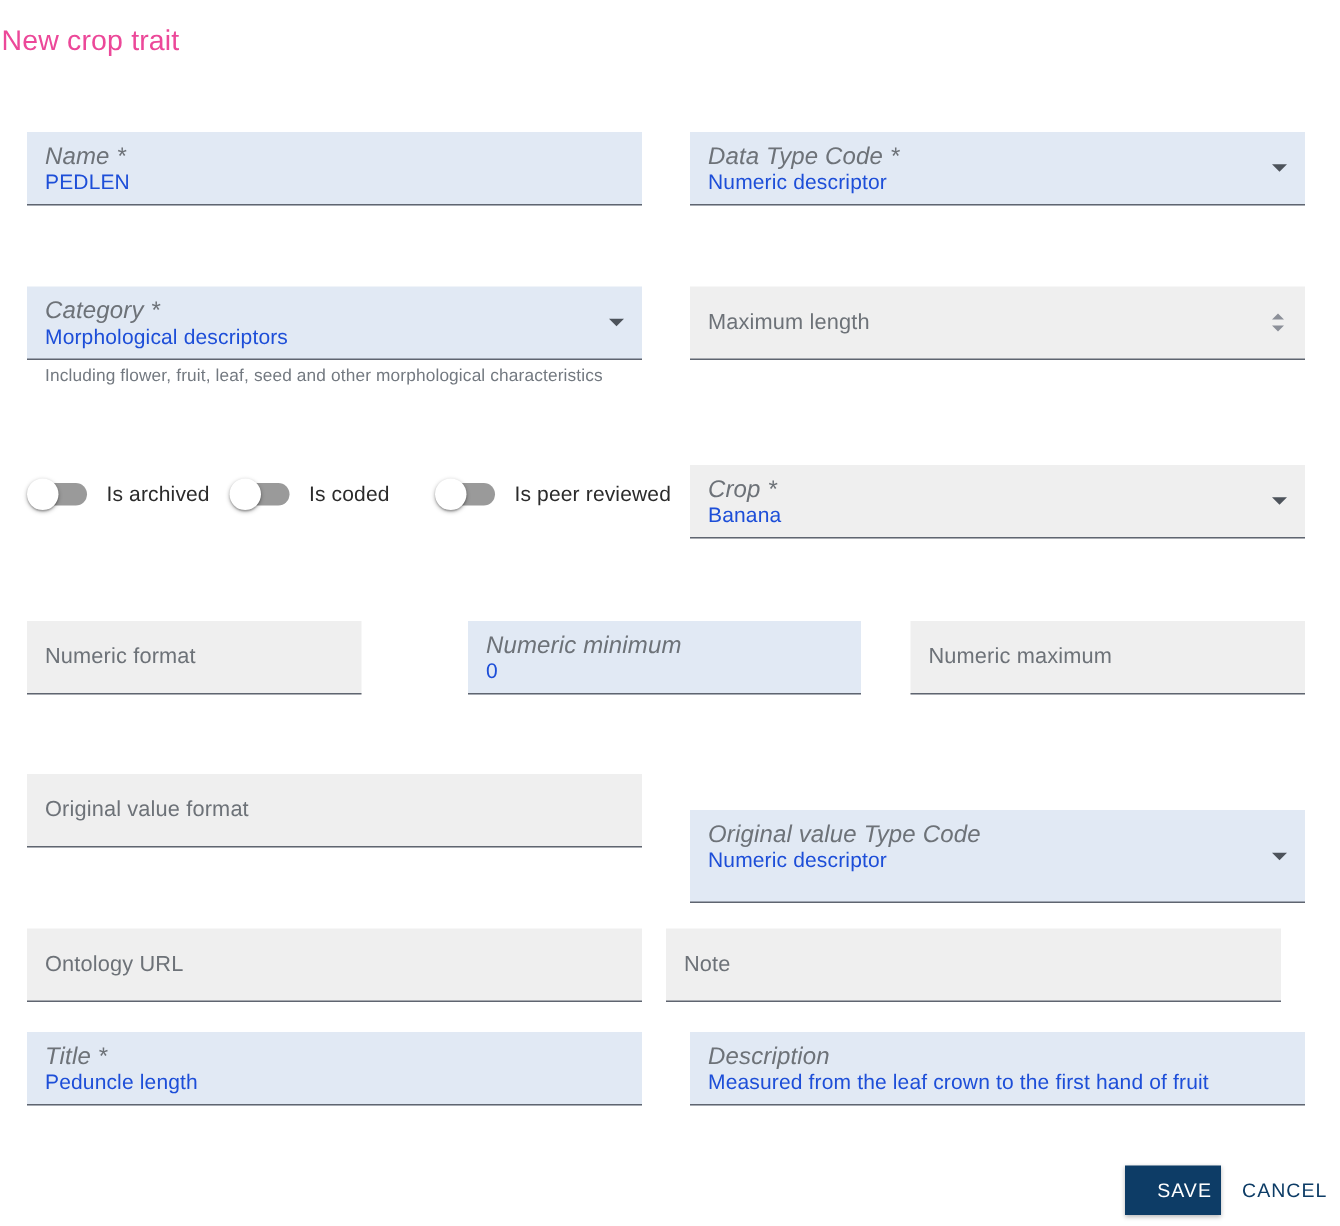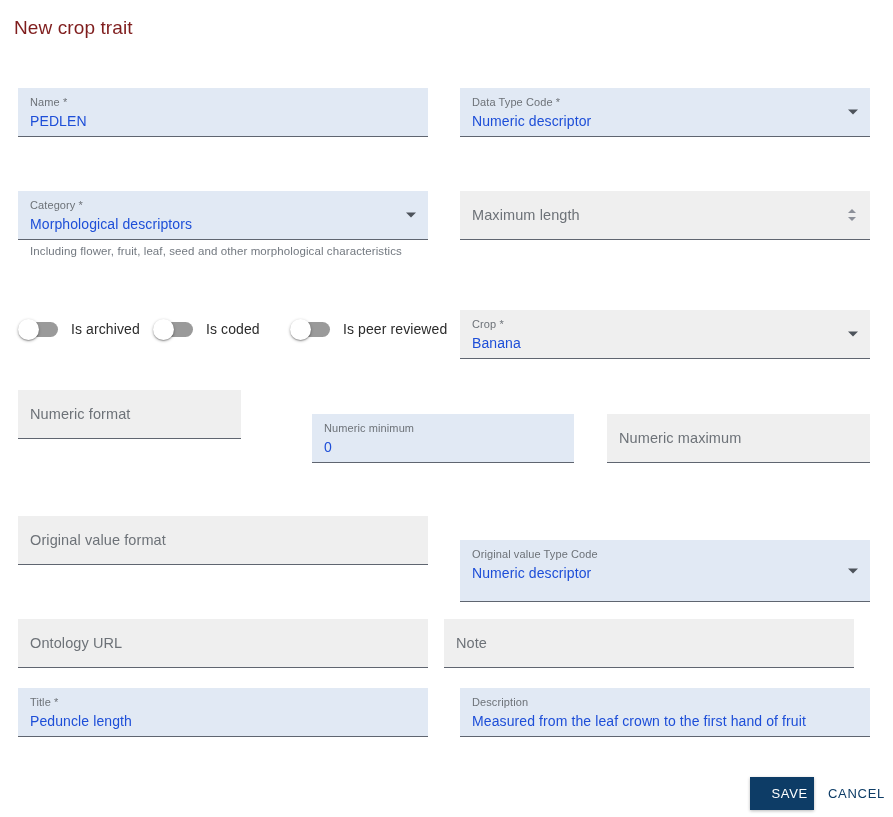--- a/index.html
+++ b/index.html
@@ -13,45 +13,46 @@
     font-family: "Liberation Sans", sans-serif;
     color: #1f1f1f;
     position: relative;
     overflow: hidden;
   }
 
   .page { position: relative; width: 893px; height: 817px; }
 
   .page-title {
     position: absolute;
-    left: 14px;
+    left: 1px;
     top: 17px;
     font-size: 19px;
-    color: #7f1d1d;
+    color: #ec4899;
     letter-spacing: .1px;
   }
 
   
   .field {
     position: absolute;
     box-sizing: border-box;
     background: #efefef;
     border-bottom: 1px solid #5f6570;
     padding: 0;
   }
   .field.filled { background: #e1e9f4; }
 
   .field .lbl {
     position: absolute;
     left: 12px;
     top: 8px;
-    font-size: 11px;
+    font-size: 16px;
     color: #6d7278;
     letter-spacing: .1px;
     white-space: nowrap;
+    font-style: italic;
   }
   .field .val {
     position: absolute;
     left: 12px;
     top: 25px;
     font-size: 14px;
     color: #1d4ed8;
     letter-spacing: .1px;
     white-space: nowrap;
   }
@@ -235,21 +236,21 @@
     </span>
     <span class="toggle-label">Is peer reviewed</span>
   </div>
 
   <div class="field" style="left:460px; top:310px; width:410px; height:49px;">
     <span class="lbl">Crop *</span>
     <span class="val">Banana</span>
     <span class="caret"></span>
   </div>
 
-  <div class="field" style="left:18px; top:390px; width:223px; height:49px;">
+  <div class="field" style="left:18px; top:414px; width:223px; height:49px;">
     <span class="ph">Numeric format</span>
   </div>
 
   <div class="field filled" style="left:312px; top:414px; width:262px; height:49px;">
     <span class="lbl">Numeric minimum</span>
     <span class="val">0</span>
   </div>
 
   <div class="field" style="left:607px; top:414px; width:263px; height:49px;">
     <span class="ph">Numeric maximum</span>

